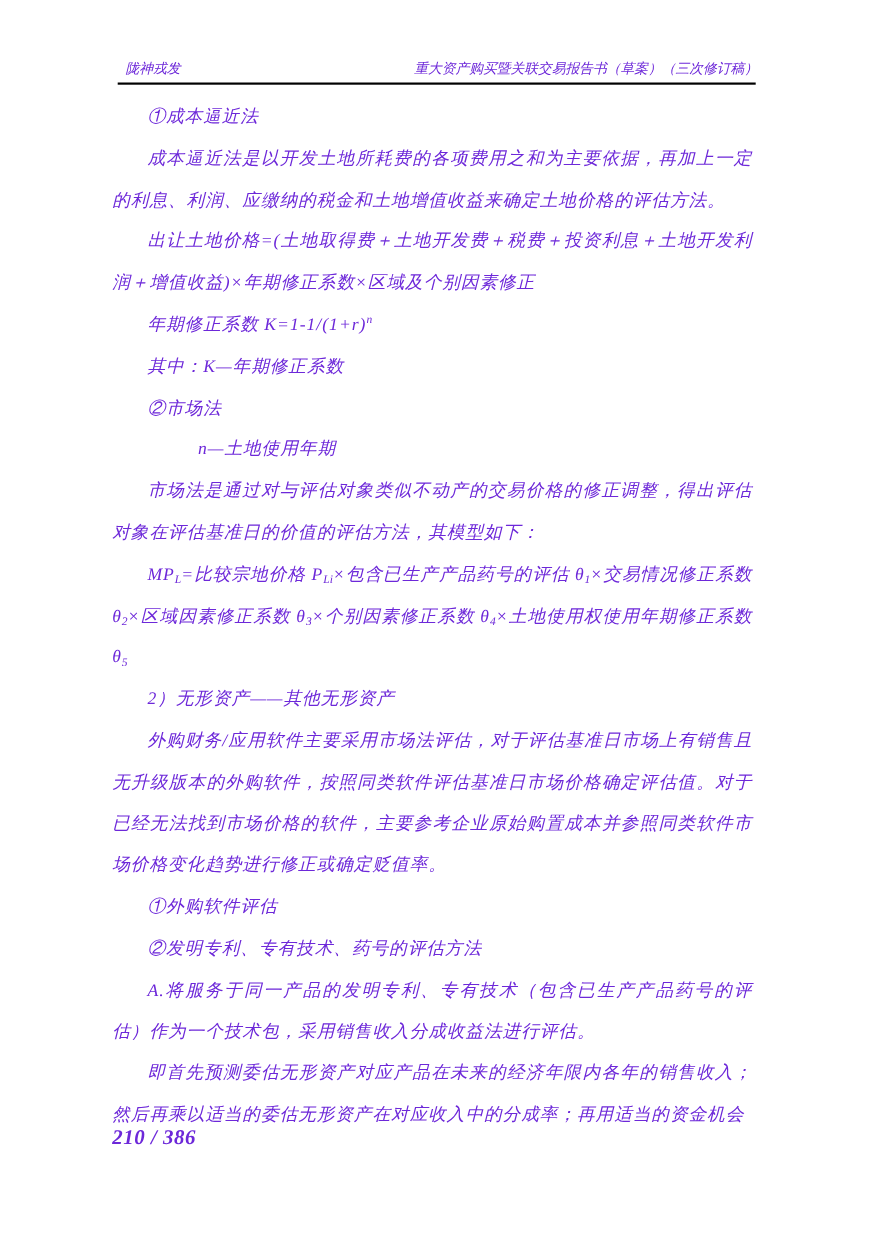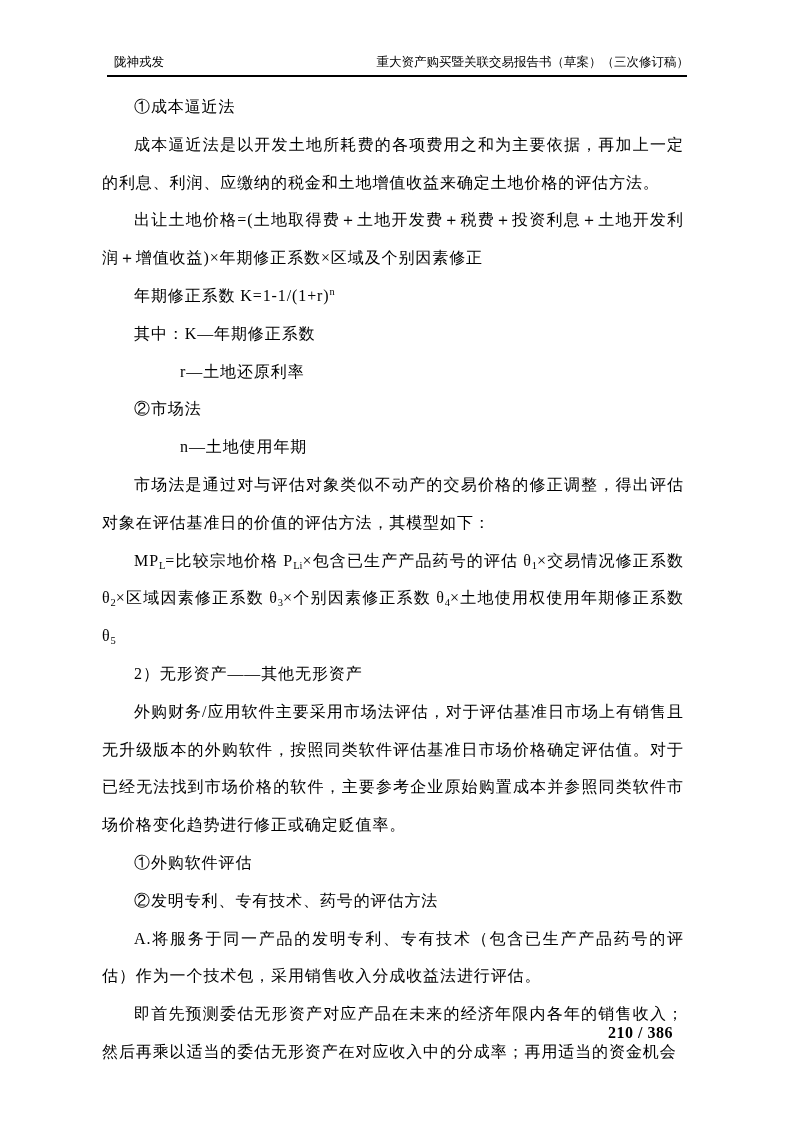--- a/index.html
+++ b/index.html
@@ -1,23 +1,24 @@
 <!DOCTYPE html>
 <html><head>
 <meta charset="utf-8">
 <style>
   html, body { margin: 0; padding: 0; background: #ffffff; }
   .page {
     position: relative;
     width: 687px;
     height: 1122px;
     background: #ffffff;
-    color: #000000;
+    color: #6d28d9;
     font-family: "Liberation Serif", "DejaVu Serif", serif;
     overflow: hidden;
+    font-style: italic;
   }
   .header {
     position: absolute;
     left: 107px;
     top: 54px;
     width: 582px;
     display: flex;
     justify-content: space-between;
     align-items: flex-end;
     font-size: 12.5px;
@@ -44,44 +45,42 @@
     line-height: 0;
     letter-spacing: 0;
   }
   .para sub { vertical-align: -3px; }
   .para sup { vertical-align: 6px; }
   .footer {
     position: absolute;
     left: 102px;
     top: 1024px;
     width: 582px;
-    text-align: right;
     box-sizing: border-box;
     padding-right: 11px;
-    font-size: 16px;
+    font-size: 19px;
     font-weight: bold;
     letter-spacing: 0.5px;
   }
 </style>
 </head>
 <body>
 
 <div class="page">
   <div class="header">
     <span class="hl">陇神戎发</span>
     <span class="hr">重大资产购买暨关联交易报告书（草案）（三次修订稿）</span>
   </div>
 
   <div class="doc-body">
       <p class="para"><span>①成本逼近法</span></p>
       <p class="para"><span>成本逼近法是以开发土地所耗费的各项费用之和为主要依据，再加上一定的利息、利润、应缴纳的税金和土地增值收益来确定土地价格的评估方法。</span></p>
       <p class="para"><span>出让土地价格=(土地取得费＋土地开发费＋税费＋投资利息＋土地开发利润＋增值收益)×年期修正系数×区域及个别因素修正</span></p>
       <p class="para"><span>年期修正系数 K=1-1/(1+r)</span><sup>n</sup></p>
       <p class="para"><span>其中：K—年期修正系数</span></p>
-      <p class="para deep"><span>r—土地还原利率</span></p>
       <p class="para"><span>②市场法</span></p>
       <p class="para deep"><span>n—土地使用年期</span></p>
       <p class="para"><span>市场法是通过对与评估对象类似不动产的交易价格的修正调整，得出评估对象在评估基准日的价值的评估方法，其模型如下：</span></p>
       <p class="para"><span>MP</span><sub>L</sub><span>=比较宗地价格 P</span><sub>Li</sub><span>×包含已生产产品药号的评估 θ</span><sub>1</sub><span>×交易情况修正系数 θ</span><sub>2</sub><span>×区域因素修正系数 θ</span><sub>3</sub><span>×个别因素修正系数 θ</span><sub>4</sub><span>×土地使用权使用年期修正系数 θ</span><sub>5</sub></p>
       <p class="para"><span>2）无形资产——其他无形资产</span></p>
       <p class="para"><span>外购财务/应用软件主要采用市场法评估，对于评估基准日市场上有销售且无升级版本的外购软件，按照同类软件评估基准日市场价格确定评估值。对于已经无法找到市场价格的软件，主要参考企业原始购置成本并参照同类软件市场价格变化趋势进行修正或确定贬值率。</span></p>
       <p class="para"><span>①外购软件评估</span></p>
       <p class="para"><span>②发明专利、专有技术、药号的评估方法</span></p>
       <p class="para"><span>A.将服务于同一产品的发明专利、专有技术（包含已生产产品药号的评估）作为一个技术包，采用销售收入分成收益法进行评估。</span></p>
       <p class="para"><span>即首先预测委估无形资产对应产品在未来的经济年限内各年的销售收入；然后再乘以适当的委估无形资产在对应收入中的分成率；再用适当的资金机会</span></p>

